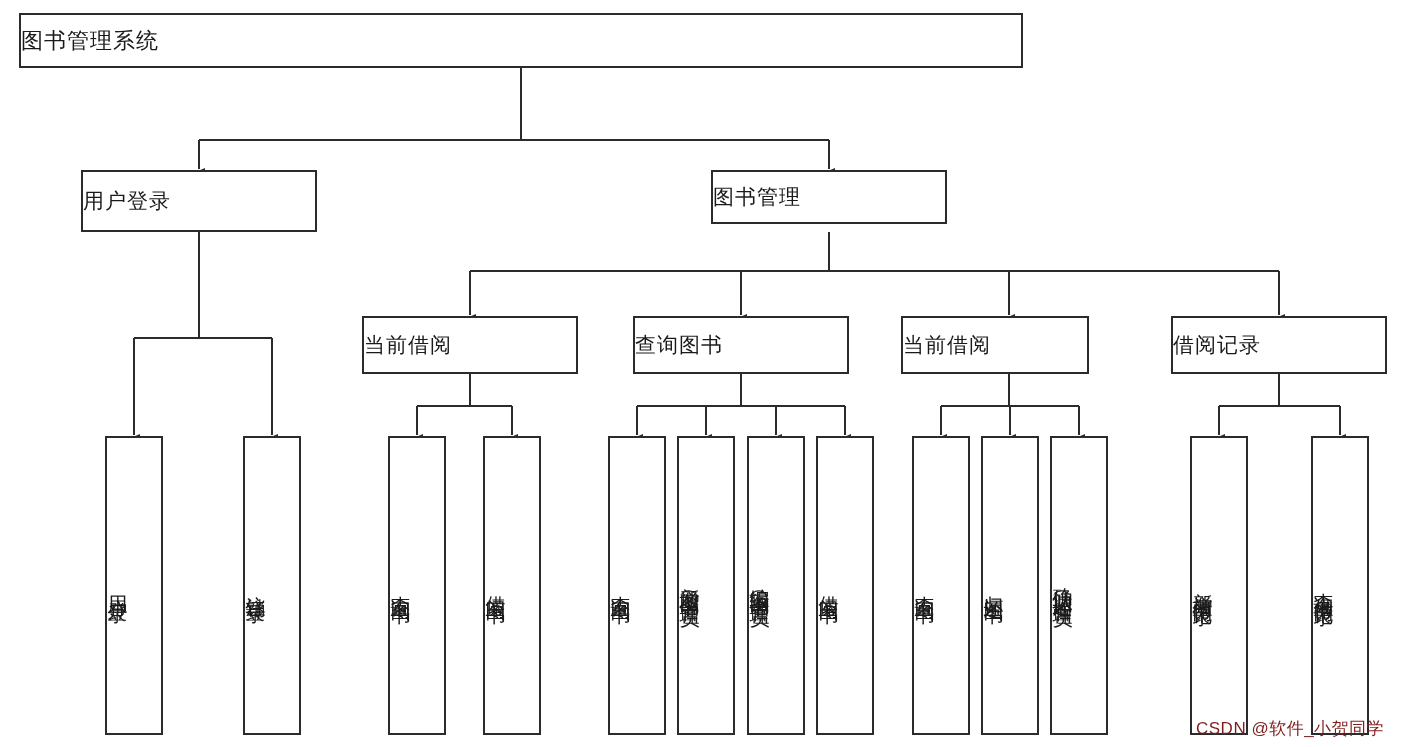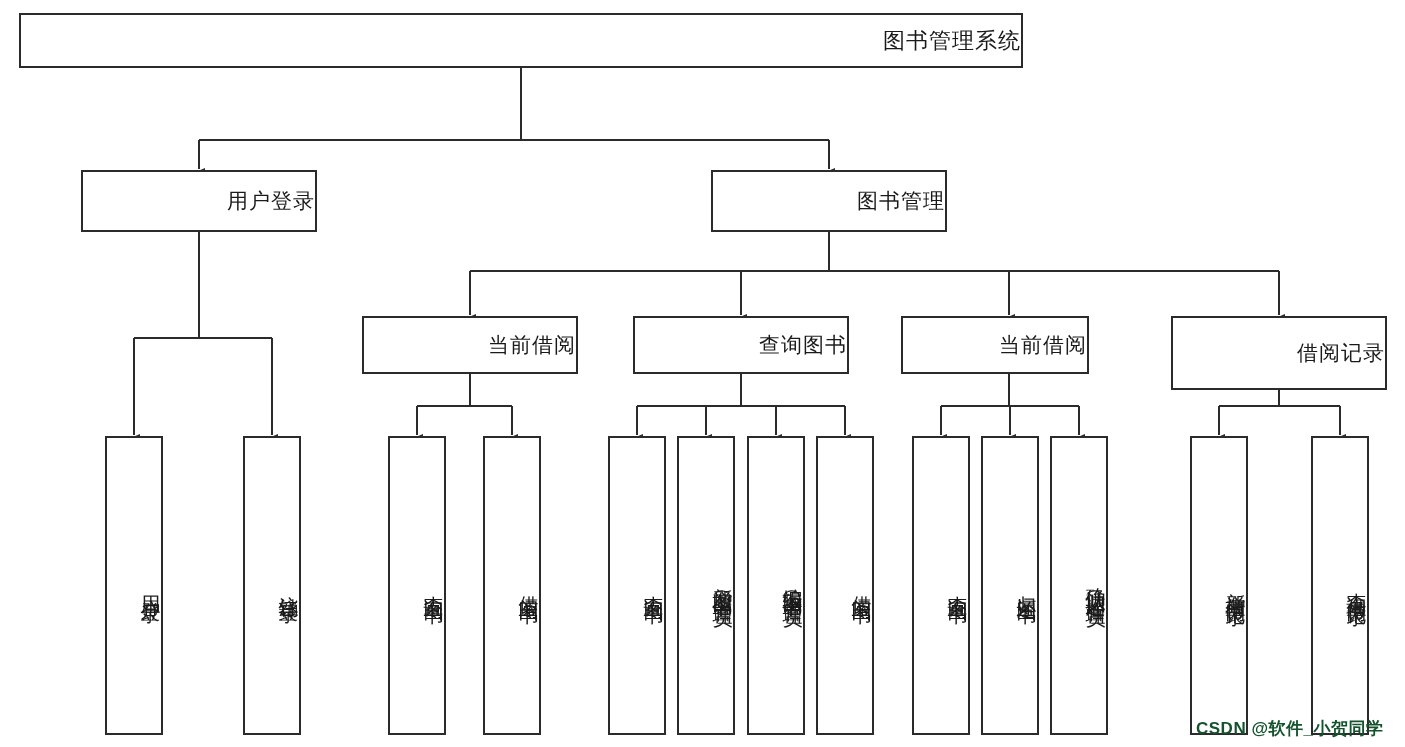--- a/index.html
+++ b/index.html
@@ -26,21 +26,21 @@
     width: 1405px;
     height: 747px;
   }
   .node {
     position: absolute;
     box-sizing: border-box;
     background: #ffffff;
     border: 2px solid #2b2b2b;
     display: flex;
     align-items: center;
-    justify-content: flex-end;
+    justify-content: flex-start;
     color: #1a1a1a;
   }
   .node .label {
     font-size: 21px;
     line-height: 1.18;
     letter-spacing: 1px;
     white-space: nowrap;
   }
   .node.vertical .label {
     writing-mode: vertical-rl;
@@ -48,26 +48,25 @@
     font-size: 20px;
     letter-spacing: 3px;
     line-height: 1.05;
     white-space: nowrap;
   }
   .node.title .label {
     font-size: 22px;
   }
   .watermark {
     position: absolute;
-    color: #14532d;
+    color: #7f1d1d;
     font-size: 17px;
     letter-spacing: 0.5px;
     white-space: nowrap;
     pointer-events: none;
-    font-weight: bold;
   }
 </style>
 </head>
 <body>
 
 <div id="diagram-root">
   <svg class="edges" viewBox="0 0 1405 747" xmlns="http://www.w3.org/2000/svg">
     <defs>
       <marker id="arrowhead" markerWidth="10" markerHeight="12" refX="1" refY="6" orient="auto" markerUnits="userSpaceOnUse">
         <path d="M 0 0 L 10 0 L 5 12 z" fill="#2b2b2b"></path>
@@ -109,33 +108,33 @@
         <line x1="1340" y1="406" x2="1340" y2="435" stroke="#2b2b2b" stroke-width="2.5" shape-rendering="crispEdges" marker-end="url(#arrowhead)"></line>
       </g>
   </svg>
   <div id="node-layer">
       <div class="node title" style="left: 19px; top: 13px; width: 1004px; height: 55px;">
         <span class="label">图书管理系统</span>
       </div>
       <div class="node" style="left: 81px; top: 170px; width: 236px; height: 62px;">
         <span class="label">用户登录</span>
       </div>
-      <div class="node" style="left: 711px; top: 170px; width: 236px; height: 62px;">
+      <div class="node" style="left: 711px; top: 170px; width: 236px; height: 54px;">
         <span class="label">图书管理</span>
       </div>
       <div class="node" style="left: 362px; top: 316px; width: 216px; height: 58px;">
         <span class="label">当前借阅</span>
       </div>
       <div class="node" style="left: 633px; top: 316px; width: 216px; height: 58px;">
         <span class="label">查询图书</span>
       </div>
       <div class="node" style="left: 901px; top: 316px; width: 188px; height: 58px;">
         <span class="label">当前借阅</span>
       </div>
-      <div class="node" style="left: 1171px; top: 316px; width: 216px; height: 74px;">
+      <div class="node" style="left: 1171px; top: 316px; width: 216px; height: 58px;">
         <span class="label">借阅记录</span>
       </div>
       <div class="node vertical" style="left: 105px; top: 436px; width: 58px; height: 299px;">
         <span class="label">用户登录</span>
       </div>
       <div class="node vertical" style="left: 243px; top: 436px; width: 58px; height: 299px;">
         <span class="label">注销登录</span>
       </div>
       <div class="node vertical" style="left: 388px; top: 436px; width: 58px; height: 299px;">
         <span class="label">查询图书</span>

